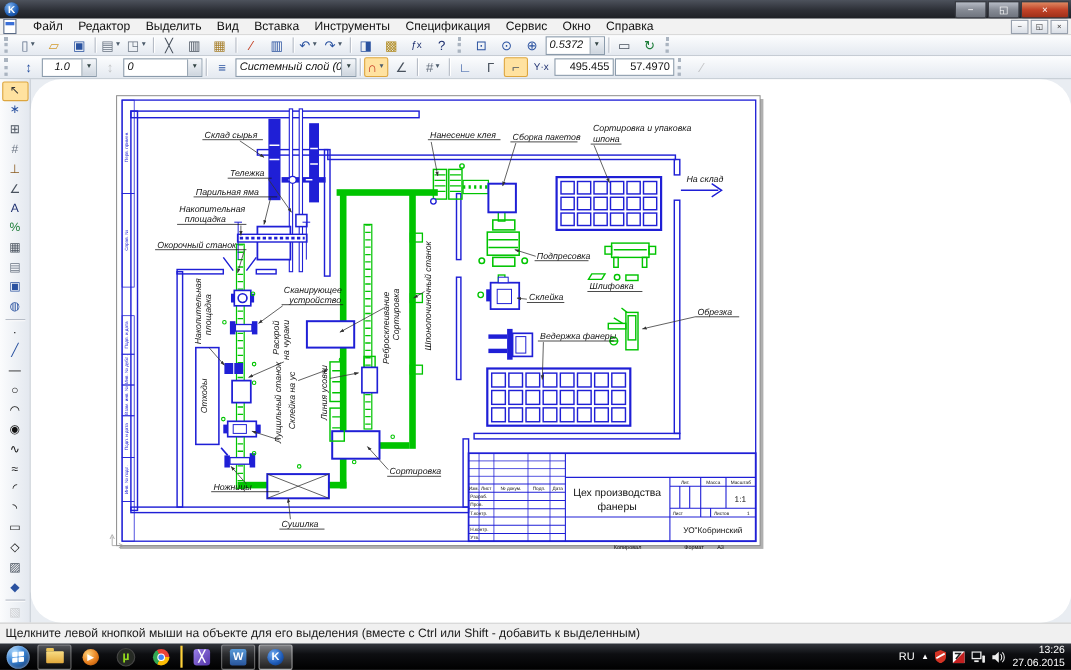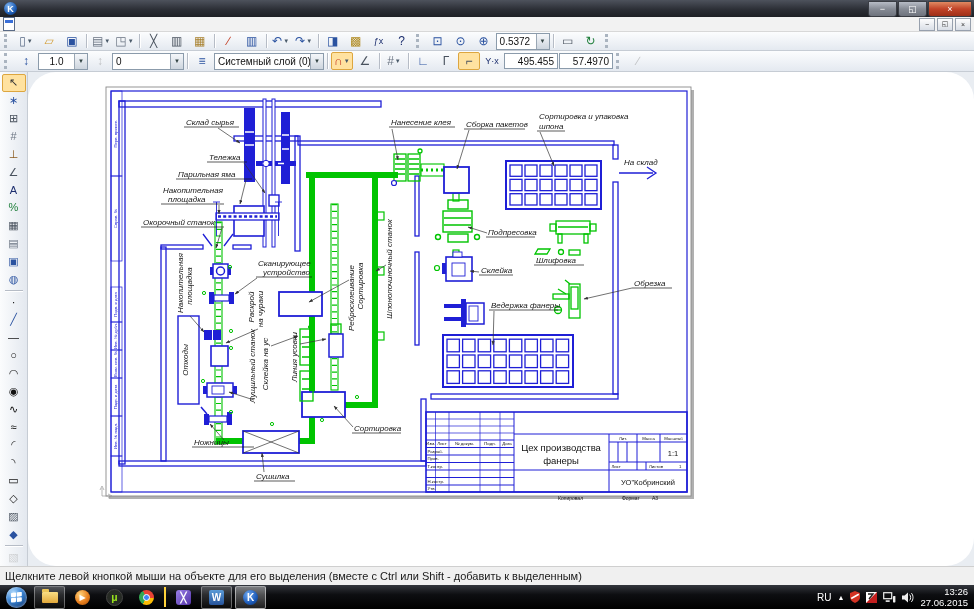--- a/index.html
+++ b/index.html
@@ -33,21 +33,21 @@
            flex:0 0 auto;padding:0 2px;gap:1px;}
   .t1{height:18px;} .t2{height:20px;}
   .grip{width:5px;height:80%;border-left:3px dotted #aab4c0;margin:0 2px;}
   .sep{width:1px;height:80%;background:#b6bcc6;box-shadow:1px 0 0 #fff;margin:0 2px;}
   .ti{min-width:18px;height:16px;display:flex;align-items:center;justify-content:center;font-size:12px;line-height:1;
       border:1px solid transparent;border-radius:2px;padding:0 1px;cursor:default;}
   .ti.hl{background:#ffe2a0;border-color:#dda63f;}
   .ti.dis{opacity:.45;filter:grayscale(.8);}
   .ddarr{font-size:6px;color:#4a5a6a;margin-left:1px;}
   .combo{height:15px;background:#fff;border:1px solid #8b9bab;display:flex;align-items:center;font-size:10px;color:#111;}
-  .combo .val{padding:0 3px;white-space:nowrap;overflow:hidden;flex:1;}
+  .combo .val{padding:0 3px;white-space:nowrap;overflow:hidden;flex:1;font-style:italic;}
   .combo .arr{width:12px;height:100%;background:linear-gradient(#f5f7fa,#cdd5de);border-left:1px solid #9aa7b4;
               font-size:6px;display:flex;align-items:center;justify-content:center;color:#344;}
   .fld{height:14px;background:#fff;border:1px solid #8b9bab;font-size:10px;color:#111;display:flex;align-items:center;
        justify-content:flex-end;padding:0 3px;}
 
   
   .mainrow{flex:1 1 auto;display:flex;min-height:0;}
   .lefttools{width:27px;background:linear-gradient(90deg,#fbfcfd,#e3e8ef);border-right:1px solid #c6ccd4;
              display:flex;flex-direction:column;align-items:center;padding-top:2px;flex:0 0 auto;}
   .lt{width:22px;height:18px;display:flex;align-items:center;justify-content:center;font-size:11px;line-height:1;
@@ -105,20 +105,32 @@
     <span class="appic">K</span>
     <span class="winbtns">
       <span class="wb">−</span>
       <span class="wb">◱</span>
       <span class="wb close">×</span>
     </span>
   </div>
 
   <div class="menubar">
     <span class="docic"></span>
+    <span id="menus" style="display:flex;height:100%;">
+        <span class="mitem">Файл</span>
+        <span class="mitem">Редактор</span>
+        <span class="mitem">Выделить</span>
+        <span class="mitem">Вид</span>
+        <span class="mitem">Вставка</span>
+        <span class="mitem">Инструменты</span>
+        <span class="mitem">Спецификация</span>
+        <span class="mitem">Сервис</span>
+        <span class="mitem">Окно</span>
+        <span class="mitem">Справка</span>
+      </span>
     <span class="mdibtns">
       <span class="mdib">−</span>
       <span class="mdib">◱</span>
       <span class="mdib">×</span>
     </span>
   </div>
 
   <div class="toolbar t1" id="toolbar1">
       <span class="grip"></span>
       <span class="ti">

